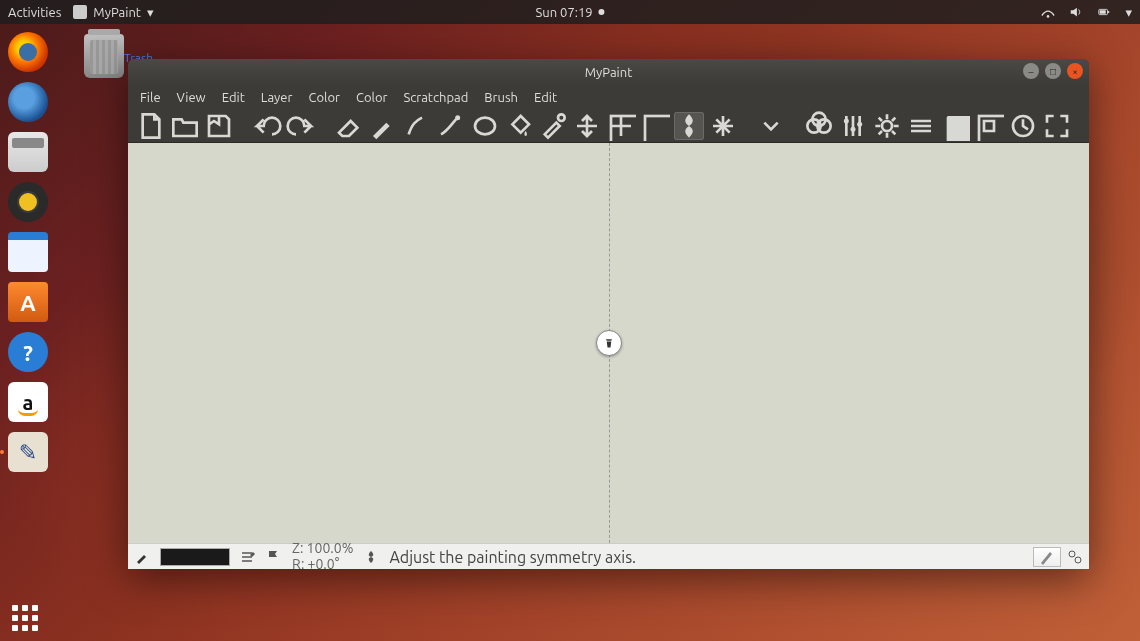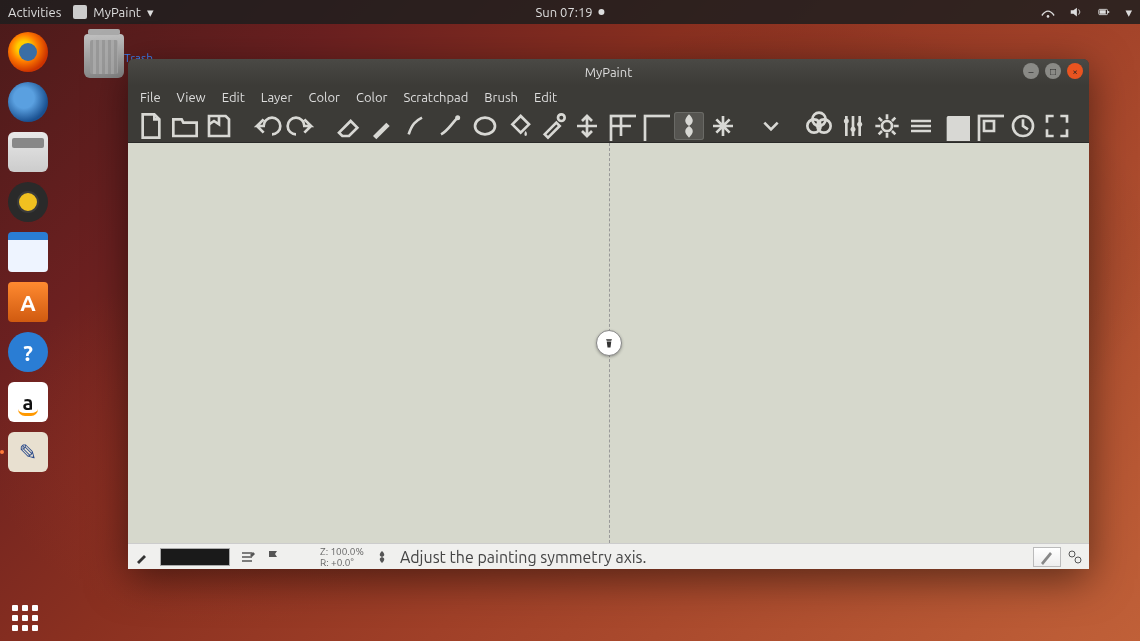--- a/index.html
+++ b/index.html
@@ -65,21 +65,21 @@
 .tool-icon.filled { fill: #d8d8d4; stroke: none; }
 
 .canvas-area { flex: 1; background: #d6d8cc; position: relative; }
 .symmetry-axis { position: absolute; top: 0; bottom: 0; left: 50%; width: 0; border-left: 1px dashed #999; }
 .canvas-cursor { position: absolute; left: 50%; top: 50%; transform: translate(-50%, -50%); width: 26px; height: 26px; border-radius: 50%; background: #fff; border: 1px solid #888; display: flex; align-items: center; justify-content: center; box-shadow: 0 1px 3px rgba(0,0,0,0.3); }
 .canvas-cursor svg { width: 12px; height: 12px; }
 
 .statusbar { height: 26px; background: #f0f0ee; border-top: 1px solid #ccc; display: flex; align-items: center; padding: 0 6px; gap: 10px; font-size: 11px; color: #444; }
 .status-icon { width: 16px; height: 16px; }
 .status-swatch { width: 70px; height: 18px; background: #1a1a1a; border: 1px solid #aaa; }
-.status-zoom { font-size: 10px; line-height: 1.1; color: #666; margin-left: 28px; }
+.status-zoom { font-size: 14px; line-height: 1.1; color: #666; }
 .status-right { margin-left: auto; display: flex; align-items: center; gap: 6px; }
 .status-thumb { width: 28px; height: 20px; background: linear-gradient(#fff, #eee); border: 1px solid #bbb; display: flex; align-items: center; justify-content: center; }
 </style>
 </head>
 <body>
 
 <div class="wallpaper-overlay"></div>
 
 <div class="topbar">
   <div class="left">

